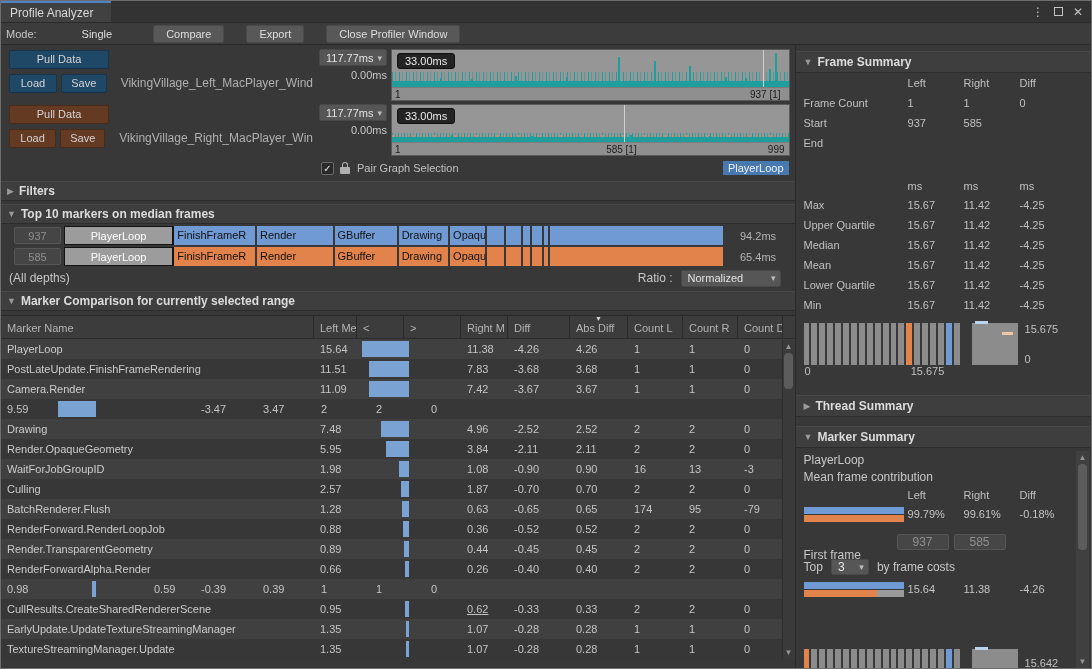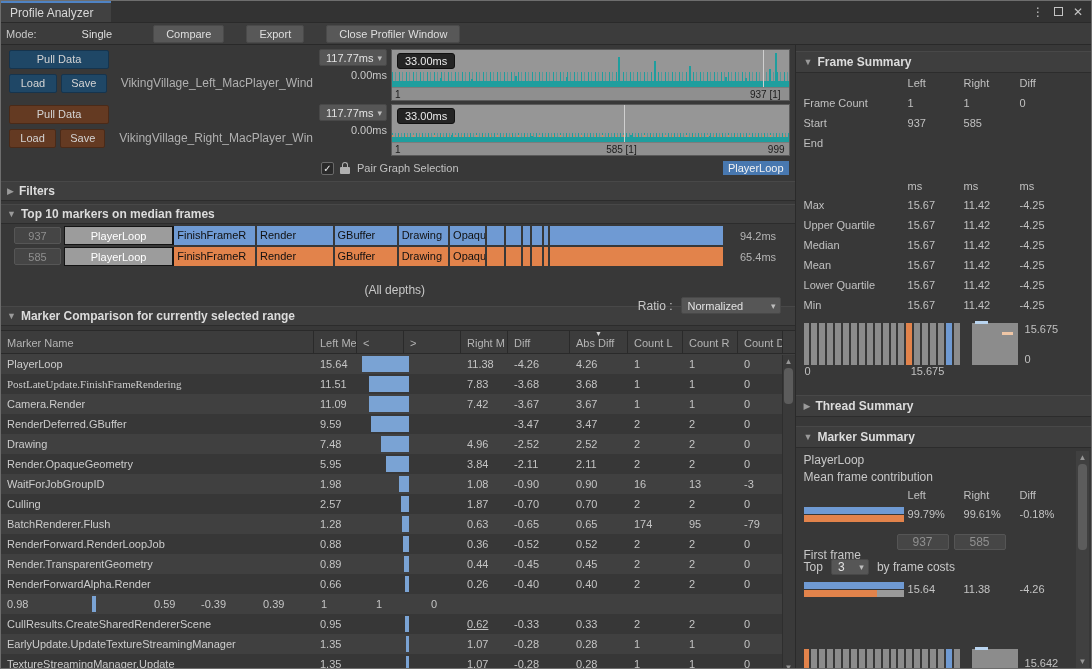--- a/index.html
+++ b/index.html
@@ -67,21 +67,21 @@
   .tri { font-size:9px; color:#9a9a9a; margin-right:5px; font-weight:normal; }
 
   
   .t10-row { display:flex; align-items:center; height:19px; margin:2px 0 0 13px; }
   .t10-frame { width:47px; height:17px; background:#454545; border:1px solid #565656; border-radius:2px; color:#8f8f8f; display:flex; align-items:center; justify-content:center; margin-right:3px; }
   .t10-segs { width:668px; height:19px; display:flex; }
   .seg { height:100%; color:#111; font-size:11px; line-height:18px; padding-left:3px; overflow:hidden; white-space:nowrap; border-right:2px solid #383838; }
   .seg.selected { background:#9c9c9c !important; color:#fff; text-align:center; padding-left:0; border:1px solid #141414; border-right:2px solid #141414; }
   .t10-total { padding-left:8px; color:#b4b4b4; }
 
-  .depths-row { height:20px; display:flex; align-items:center; padding:0 14px 0 8px; margin-top:17px;flex-direction:column; }
+  .depths-row { height:20px; display:flex; align-items:center; padding:0 14px 0 8px; margin-top:2px; }
   .ratio-wrap { margin-left:auto; display:flex; align-items:center; }
   .ratio-label { margin-right:8px; color:#c8c8c8; font-size:12px; }
   .ratio-dd { width:100px; justify-content:space-between; }
 
   
   .cmp-area { position:relative; margin-top:4px; }
   .cmp-head { display:flex; height:24px; background:#3c3c3c; border-top:1px solid #2a2a2a; border-bottom:1px solid #2a2a2a; }
   .cmp-h { position:relative; color:#b4b4b4; padding:6px 0 0 6px; border-right:1px solid #2a2a2a; overflow:hidden; white-space:nowrap; }
   .sort-arrow { position:absolute; top:-1px; left:50%; transform:translateX(-50%); font-size:7px; color:#cfcfcf; }
   .cmp-row { display:flex; height:20px; }
@@ -349,21 +349,21 @@
               </span>
               <span class="cmp-c" style="width: 57px;"></span>
               <span class="cmp-c" style="width: 47px;">11.38</span>
               <span class="cmp-c" style="width: 62px;">-4.26</span>
               <span class="cmp-c" style="width: 58px;">4.26</span>
               <span class="cmp-c" style="width: 55px;">1</span>
               <span class="cmp-c" style="width: 55px;">1</span>
               <span class="cmp-c" style="width: 45px;">0</span>
             </div>
             <div class="cmp-row odd">
-              <span class="cmp-c namec" style="width: 313px; font-family: Liberation Serif, serif;">PostLateUpdate.FinishFrameRendering</span>
+              <span class="cmp-c namec" style="width: 313px;">PostLateUpdate.FinishFrameRendering</span>
               <span class="cmp-c" style="width: 43px;">11.51</span>
               <span class="cmp-c barcell" style="width: 47px;">
                 <div class="lbar" style="width: 86%;"></div>
               </span>
               <span class="cmp-c" style="width: 57px;"></span>
               <span class="cmp-c" style="width: 47px;">7.83</span>
               <span class="cmp-c" style="width: 62px;">-3.68</span>
               <span class="cmp-c" style="width: 58px;">3.68</span>
               <span class="cmp-c" style="width: 55px;">1</span>
               <span class="cmp-c" style="width: 55px;">1</span>
@@ -377,21 +377,20 @@
               </span>
               <span class="cmp-c" style="width: 57px;"></span>
               <span class="cmp-c" style="width: 47px;">7.42</span>
               <span class="cmp-c" style="width: 62px;">-3.67</span>
               <span class="cmp-c" style="width: 58px;">3.67</span>
               <span class="cmp-c" style="width: 55px;">1</span>
               <span class="cmp-c" style="width: 55px;">1</span>
               <span class="cmp-c" style="width: 45px;">0</span>
             </div>
             <div class="cmp-row odd">
-              <span class="cmp-c namec" style="width: 313px;">RenderDeferred.GBuffer</span>
               <span class="cmp-c" style="width: 43px;">9.59</span>
               <span class="cmp-c barcell" style="width: 47px;">
                 <div class="lbar" style="width: 81%;"></div>
               </span>
               <span class="cmp-c" style="width: 57px;"></span>
               <span class="cmp-c" style="width: 47px; margin-top: 46px;">6.12</span>
               <span class="cmp-c" style="width: 62px;">-3.47</span>
               <span class="cmp-c" style="width: 58px;">3.47</span>
               <span class="cmp-c" style="width: 55px;">2</span>
               <span class="cmp-c" style="width: 55px;">2</span>

